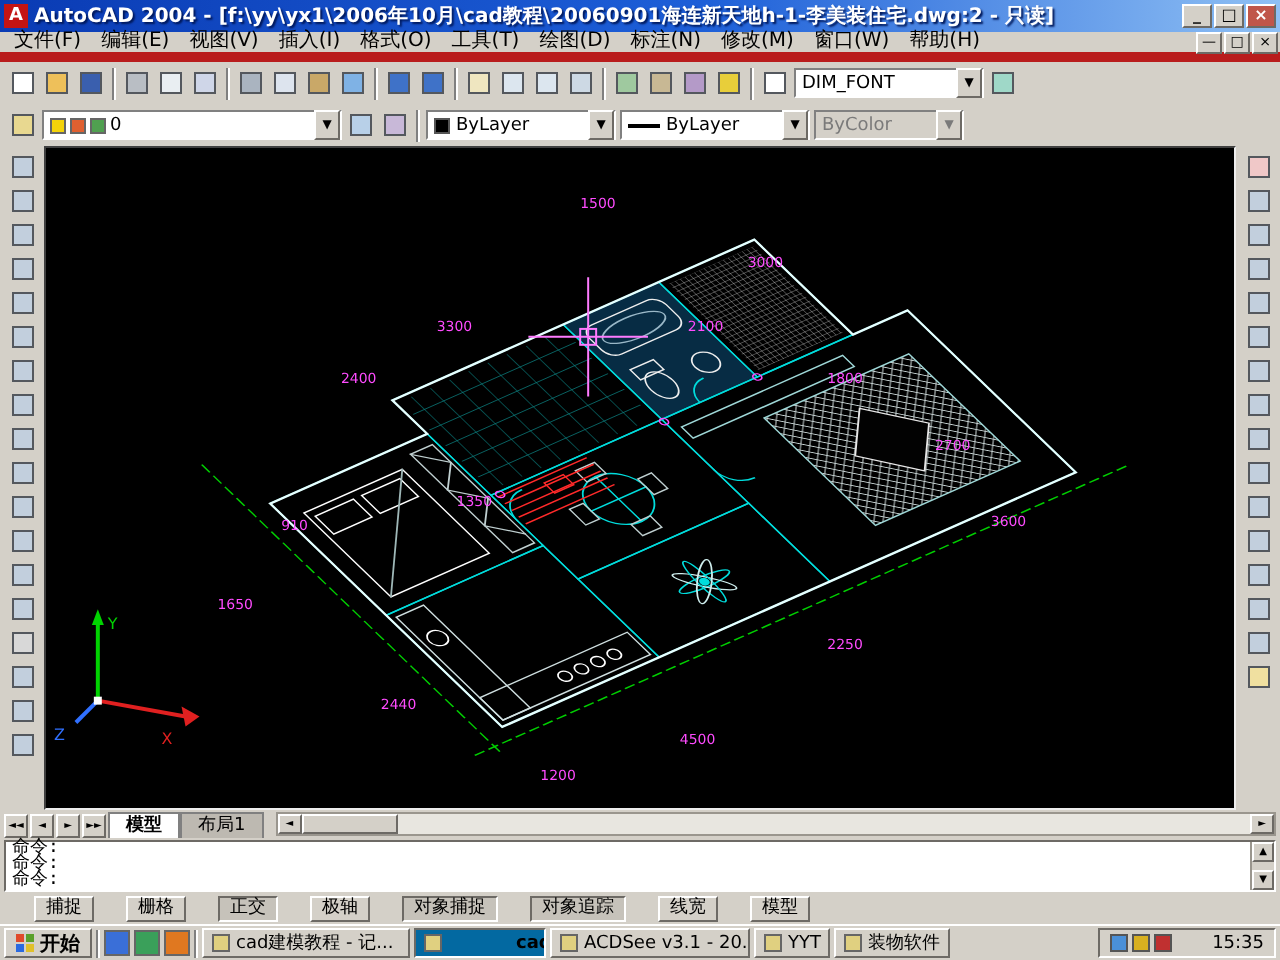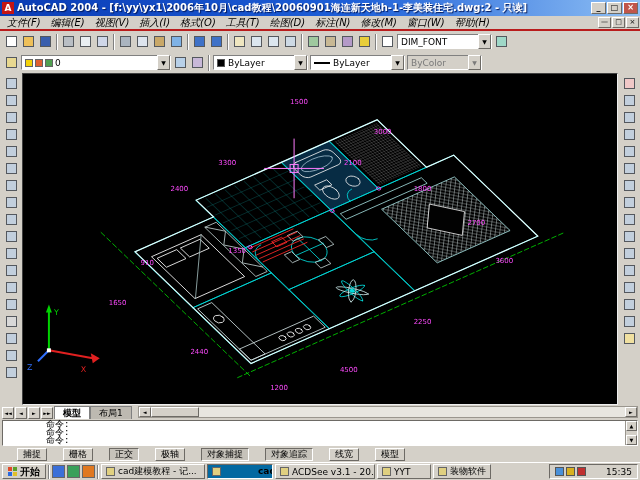--- a/index.html
+++ b/index.html
@@ -11,21 +11,21 @@
 
   
   .titlebar { left:0; top:0; width:640px; height:16px; background:linear-gradient(90deg,#0a3bb4 0%,#1d5fd8 55%,#8fc0f4 100%); display:flex; align-items:center; color:#fff; font-weight:bold; font-size:10px; padding:0 2px; }
   .app-ico { width:12px; height:12px; background:#c41414; color:#fff; font-size:9px; line-height:12px; text-align:center; margin-right:3px; flex:0 0 auto; }
   .ttext { flex:1; white-space:nowrap; overflow:hidden; text-shadow:1px 1px 1px #00185a; }
   .tbtns { display:flex; gap:1px; }
   .tbtn-win { width:15px; height:12px; font-size:8px; line-height:10px; text-align:center; color:#000; }
   .tbtn-win.close { background:#c0564a; color:#fff; }
 
   
-  .menubar { left:0; top:16px; width:640px; height:15px; display:flex; align-items:center; background:#d4d0c8; border-bottom:2px solid #b91c1c; padding-left:2px;font-style:italic; }
+  .menubar { left:0; top:16px; width:640px; height:15px; display:flex; align-items:center; background:#d4d0c8; border-bottom:5px solid #b91c1c; padding-left:2px; }
   .menu-item { padding:0 5px; font-size:10px; line-height:14px; white-space:nowrap; }
   .menu-spacer { flex:1; }
   .mdibtn { width:13px; height:11px; font-size:7px; line-height:9px; text-align:center; margin-right:1px; }
 
   
   .toolrow { left:0; width:640px; height:21px; display:flex; align-items:center; background:#d4d0c8; padding-left:3px; }
   .tb1 { top:31px; } .tb2 { top:52px; }
   .tbtn { width:17px; height:17px; display:flex; align-items:center; justify-content:center; flex:0 0 auto; }
   .tglyph { width:11px; height:11px; border:1px solid #54585e; background:#c2cfdd; }
   .tsep { width:2px; height:16px; border-left:1px solid #808080; border-right:1px solid #ffffff; margin:0 2px; flex:0 0 auto; }
@@ -52,21 +52,21 @@
   .tab { padding:0 8px; font-size:9px; line-height:12px; height:13px; border:1px solid #808080; border-bottom:none; background:#bdb9b1; white-space:nowrap; }
   .tab.active { background:#fff; font-weight:bold; }
   .hscroll { flex:1; height:12px; margin:0 2px 1px 6px; display:flex; background:#e8e6e0; border:1px solid #9a968e; }
   .hs-arrow { width:12px; height:100%; font-size:5px; line-height:9px; text-align:center; }
   .hs-thumb { width:48px; height:100%; }
   .hs-track { flex:1; }
 
   
   .cmdwin { left:0; top:419px; width:640px; height:28px; background:#d4d0c8; padding:1px 2px; }
   .cmd-inner { width:100%; height:100%; background:#fff; border:1px solid; border-color:#6d6a65 #fff #fff #6d6a65; display:flex; }
-  .cmd-lines { flex:1; font-family:"DejaVu Sans Mono",monospace; font-size:9px; line-height:8px; padding:1px 3px; display:flex; flex-direction:column; justify-content:flex-end;margin-left:40px; }
+  .cmd-lines { flex:1; font-family:"DejaVu Sans Mono",monospace; font-size:9px; line-height:8px; padding:1px 3px; display:flex; flex-direction:column; justify-content:flex-end; }
   .cmd-scroll { width:12px; background:#d4d0c8; border-left:1px solid #9a968e; display:flex; flex-direction:column; justify-content:space-between; }
   .vs-arrow { width:100%; height:10px; font-size:5px; line-height:9px; text-align:center; }
 
   
   .statusbar { left:0; top:447px; width:640px; height:15px; background:#d4d0c8; display:flex; align-items:center; padding:0 3px; gap:2px; }
   .coords { width:112px; height:13px; font-size:9px; line-height:11px; text-align:center; background:#d4d0c8; }
   .sbtn { height:13px; font-size:9px; line-height:11px; padding:0 5px; white-space:nowrap;margin-left:14px; }
   .sbtn.pressed { border-color:#6d6a65 #fff #fff #6d6a65; background:#c6c2ba; }
 
   
@@ -549,21 +549,21 @@
         <span>cad建模教程 - 记...</span>
       </div>
       <div class="taskbtn raised active" style="width: 66px;">
         <span class="ico"></span>
         <span>cad教程</span>
       </div>
       <div class="taskbtn raised" style="width: 100px;">
         <span class="ico"></span>
         <span>ACDSee v3.1 - 20...</span>
       </div>
-      <div class="taskbtn raised" style="width: 54px;">
+      <div class="taskbtn raised" style="width: 38px;">
         <span class="ico"></span>
         <span>YYT</span>
       </div>
       <div class="taskbtn raised" style="width: 58px;">
         <span class="ico"></span>
         <span>装物软件</span>
       </div>
     </span>
   <div class="tray sunken">
     <span id="tray-icons" style="display:flex;gap:2px">

